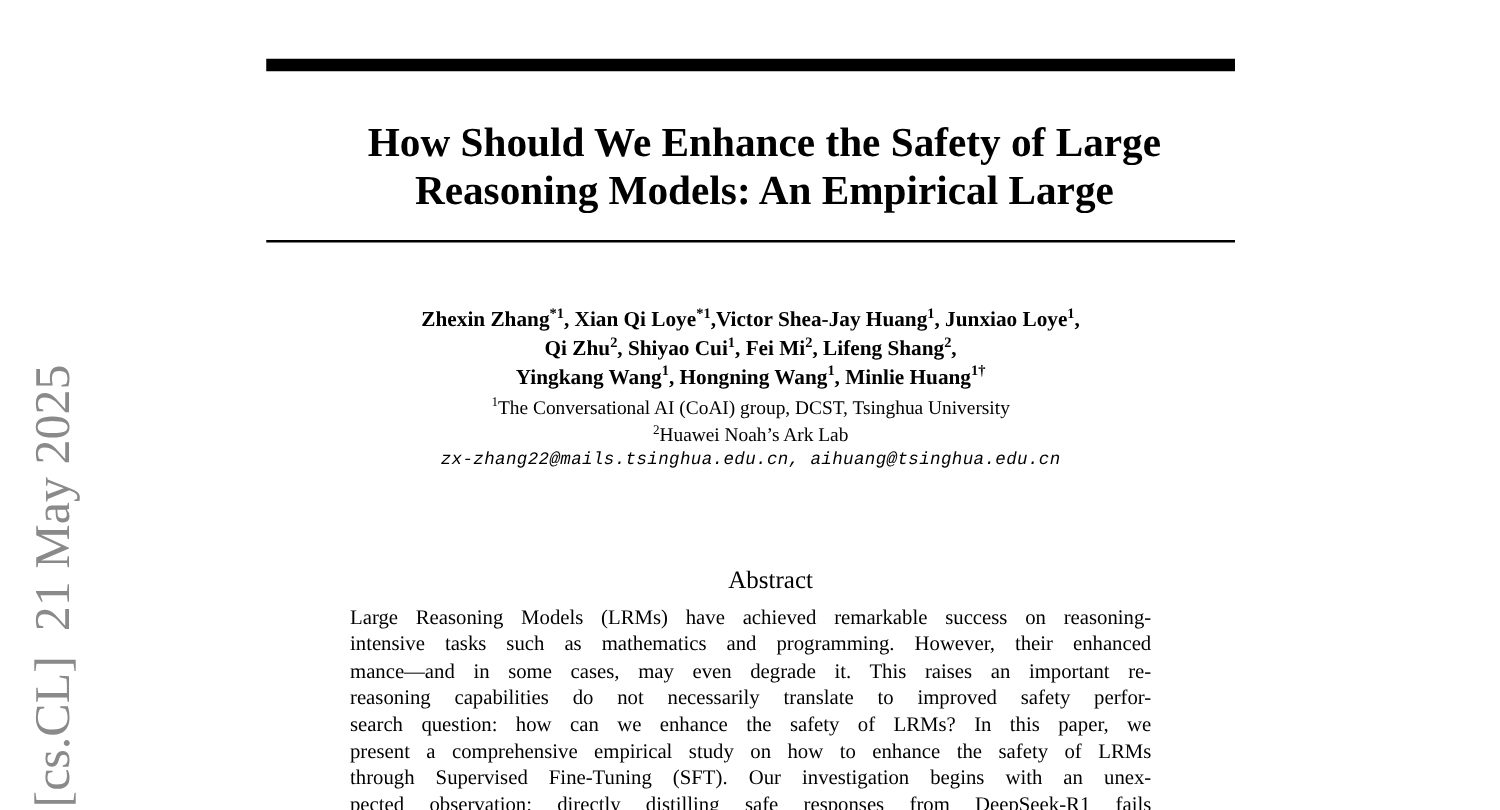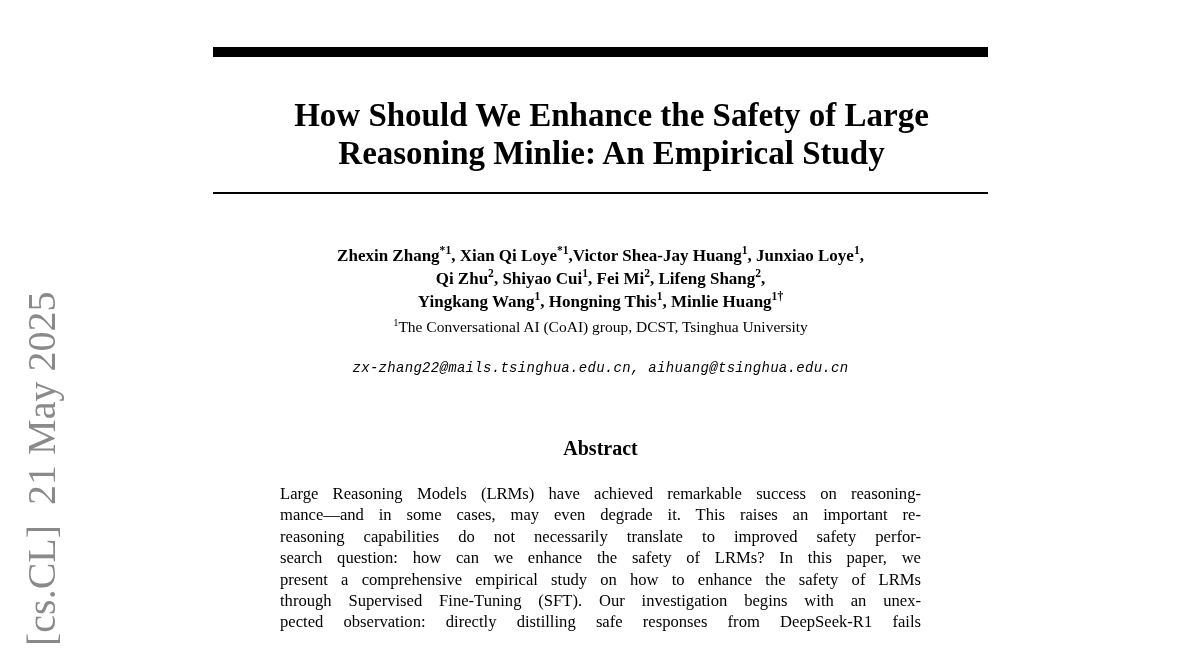--- a/index.html
+++ b/index.html
@@ -96,24 +96,24 @@
     font-size: 14px;
     letter-spacing: 0.3px;
     font-style: italic;
   }
 
   .abstract-heading {
     position: absolute;
     left: 213px;
     top: 437px;
     width: 775px;
-    margin: 0;
+    margin: 16px;
     text-align: center;
     font-size: 20px;
-    font-weight: bold;
+    font-weight: normal;
   }
 
   .abstract-body {
     position: absolute;
     left: 280px;
     top: 483px;
     width: 641px;
     font-size: 16.6px;
     line-height: 21.4px;
   }
@@ -123,39 +123,41 @@
     white-space: normal;
   }
 </style>
 </head>
 <body>
 
 <div class="arxiv-stamp">[cs.CL]  21 May 2025</div>
 
 <div class="rule-thick"></div>
 
-<h1 class="paper-title"><span>How Should We Enhance the Safety of Large</span><br><span>Reasoning Minlie: An Empirical Study</span></h1>
+<h1 class="paper-title"><span>How Should We Enhance the Safety of Large</span><br><span>Reasoning Models: An Empirical Large</span></h1>
 
 <div class="rule-thin"></div>
 
 <div class="authors">
   <div class="author-line"><span class="author"><span>Zhexin Zhang</span><sup>*1</sup><span>, </span></span><span class="author"><span>Xian Qi Loye</span><sup>*1</sup><span>,</span></span><span class="author"><span>Victor Shea-Jay Huang</span><sup>1</sup><span>, </span></span><span class="author"><span>Junxiao Loye</span><sup>1</sup><span>,</span></span></div>
   <div class="author-line"><span class="author"><span>Qi Zhu</span><sup>2</sup><span>, </span></span><span class="author"><span>Shiyao Cui</span><sup>1</sup><span>, </span></span><span class="author"><span>Fei Mi</span><sup>2</sup><span>, </span></span><span class="author"><span>Lifeng Shang</span><sup>2</sup><span>,</span></span></div>
-  <div class="author-line"><span class="author"><span>Yingkang Wang</span><sup>1</sup><span>, </span></span><span class="author"><span>Hongning This</span><sup>1</sup><span>, </span></span><span class="author"><span>Minlie Huang</span><sup>1†</sup><span></span></span></div>
+  <div class="author-line"><span class="author"><span>Yingkang Wang</span><sup>1</sup><span>, </span></span><span class="author"><span>Hongning Wang</span><sup>1</sup><span>, </span></span><span class="author"><span>Minlie Huang</span><sup>1†</sup><span></span></span></div>
 </div>
 
 <div class="affiliations">
   <div><sup>1</sup><span>The Conversational AI (CoAI) group, DCST, Tsinghua University</span></div>
+  <div><sup>2</sup><span>Huawei Noah’s Ark Lab</span></div>
 </div>
 
 <div class="emails">zx-zhang22@mails.tsinghua.edu.cn, aihuang@tsinghua.edu.cn</div>
 
 <h2 class="abstract-heading">Abstract</h2>
 
 <div class="abstract-body">
   <div class="abs-line">Large Reasoning Models (LRMs) have achieved remarkable success on reasoning-</div>
+  <div class="abs-line">intensive tasks such as mathematics and programming. However, their enhanced</div>
   <div class="abs-line">mance—and in some cases, may even degrade it. This raises an important re-</div>
   <div class="abs-line">reasoning capabilities do not necessarily translate to improved safety perfor-</div>
   <div class="abs-line">search question: how can we enhance the safety of LRMs? In this paper, we</div>
   <div class="abs-line">present a comprehensive empirical study on how to enhance the safety of LRMs</div>
   <div class="abs-line">through Supervised Fine-Tuning (SFT). Our investigation begins with an unex-</div>
   <div class="abs-line">pected observation: directly distilling safe responses from DeepSeek-R1 fails</div>
 </div>
 
 </body></html>

